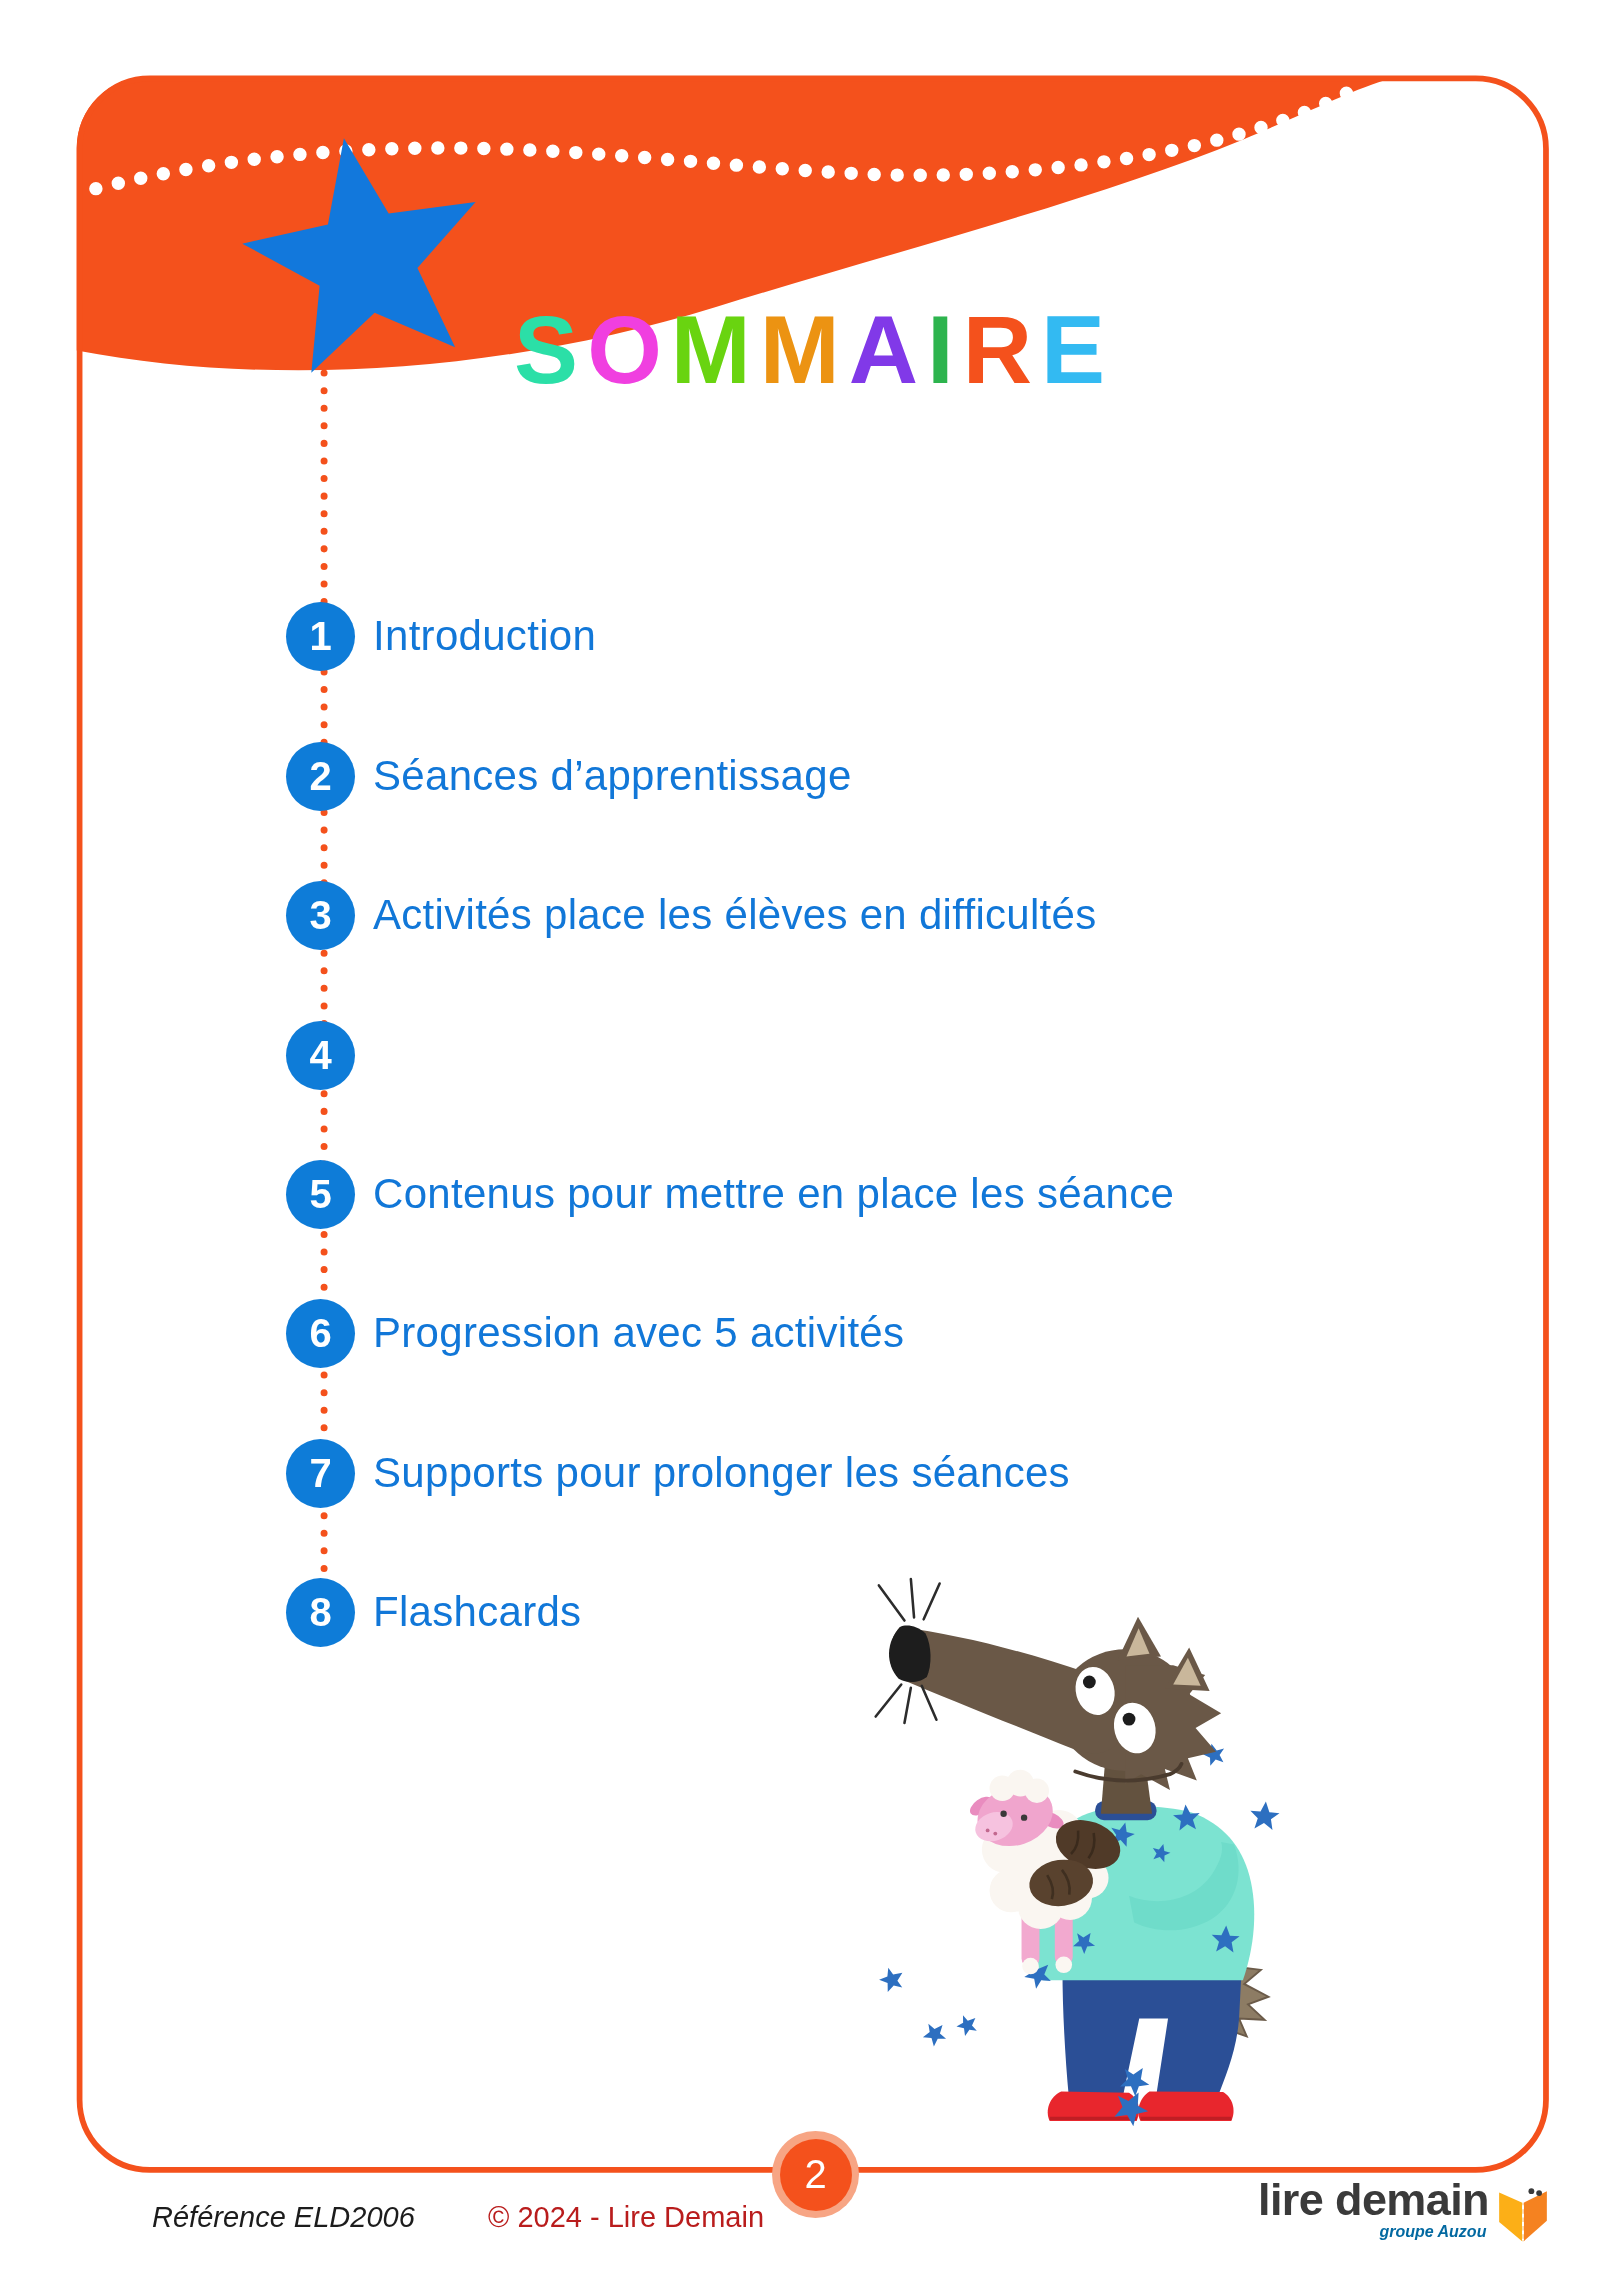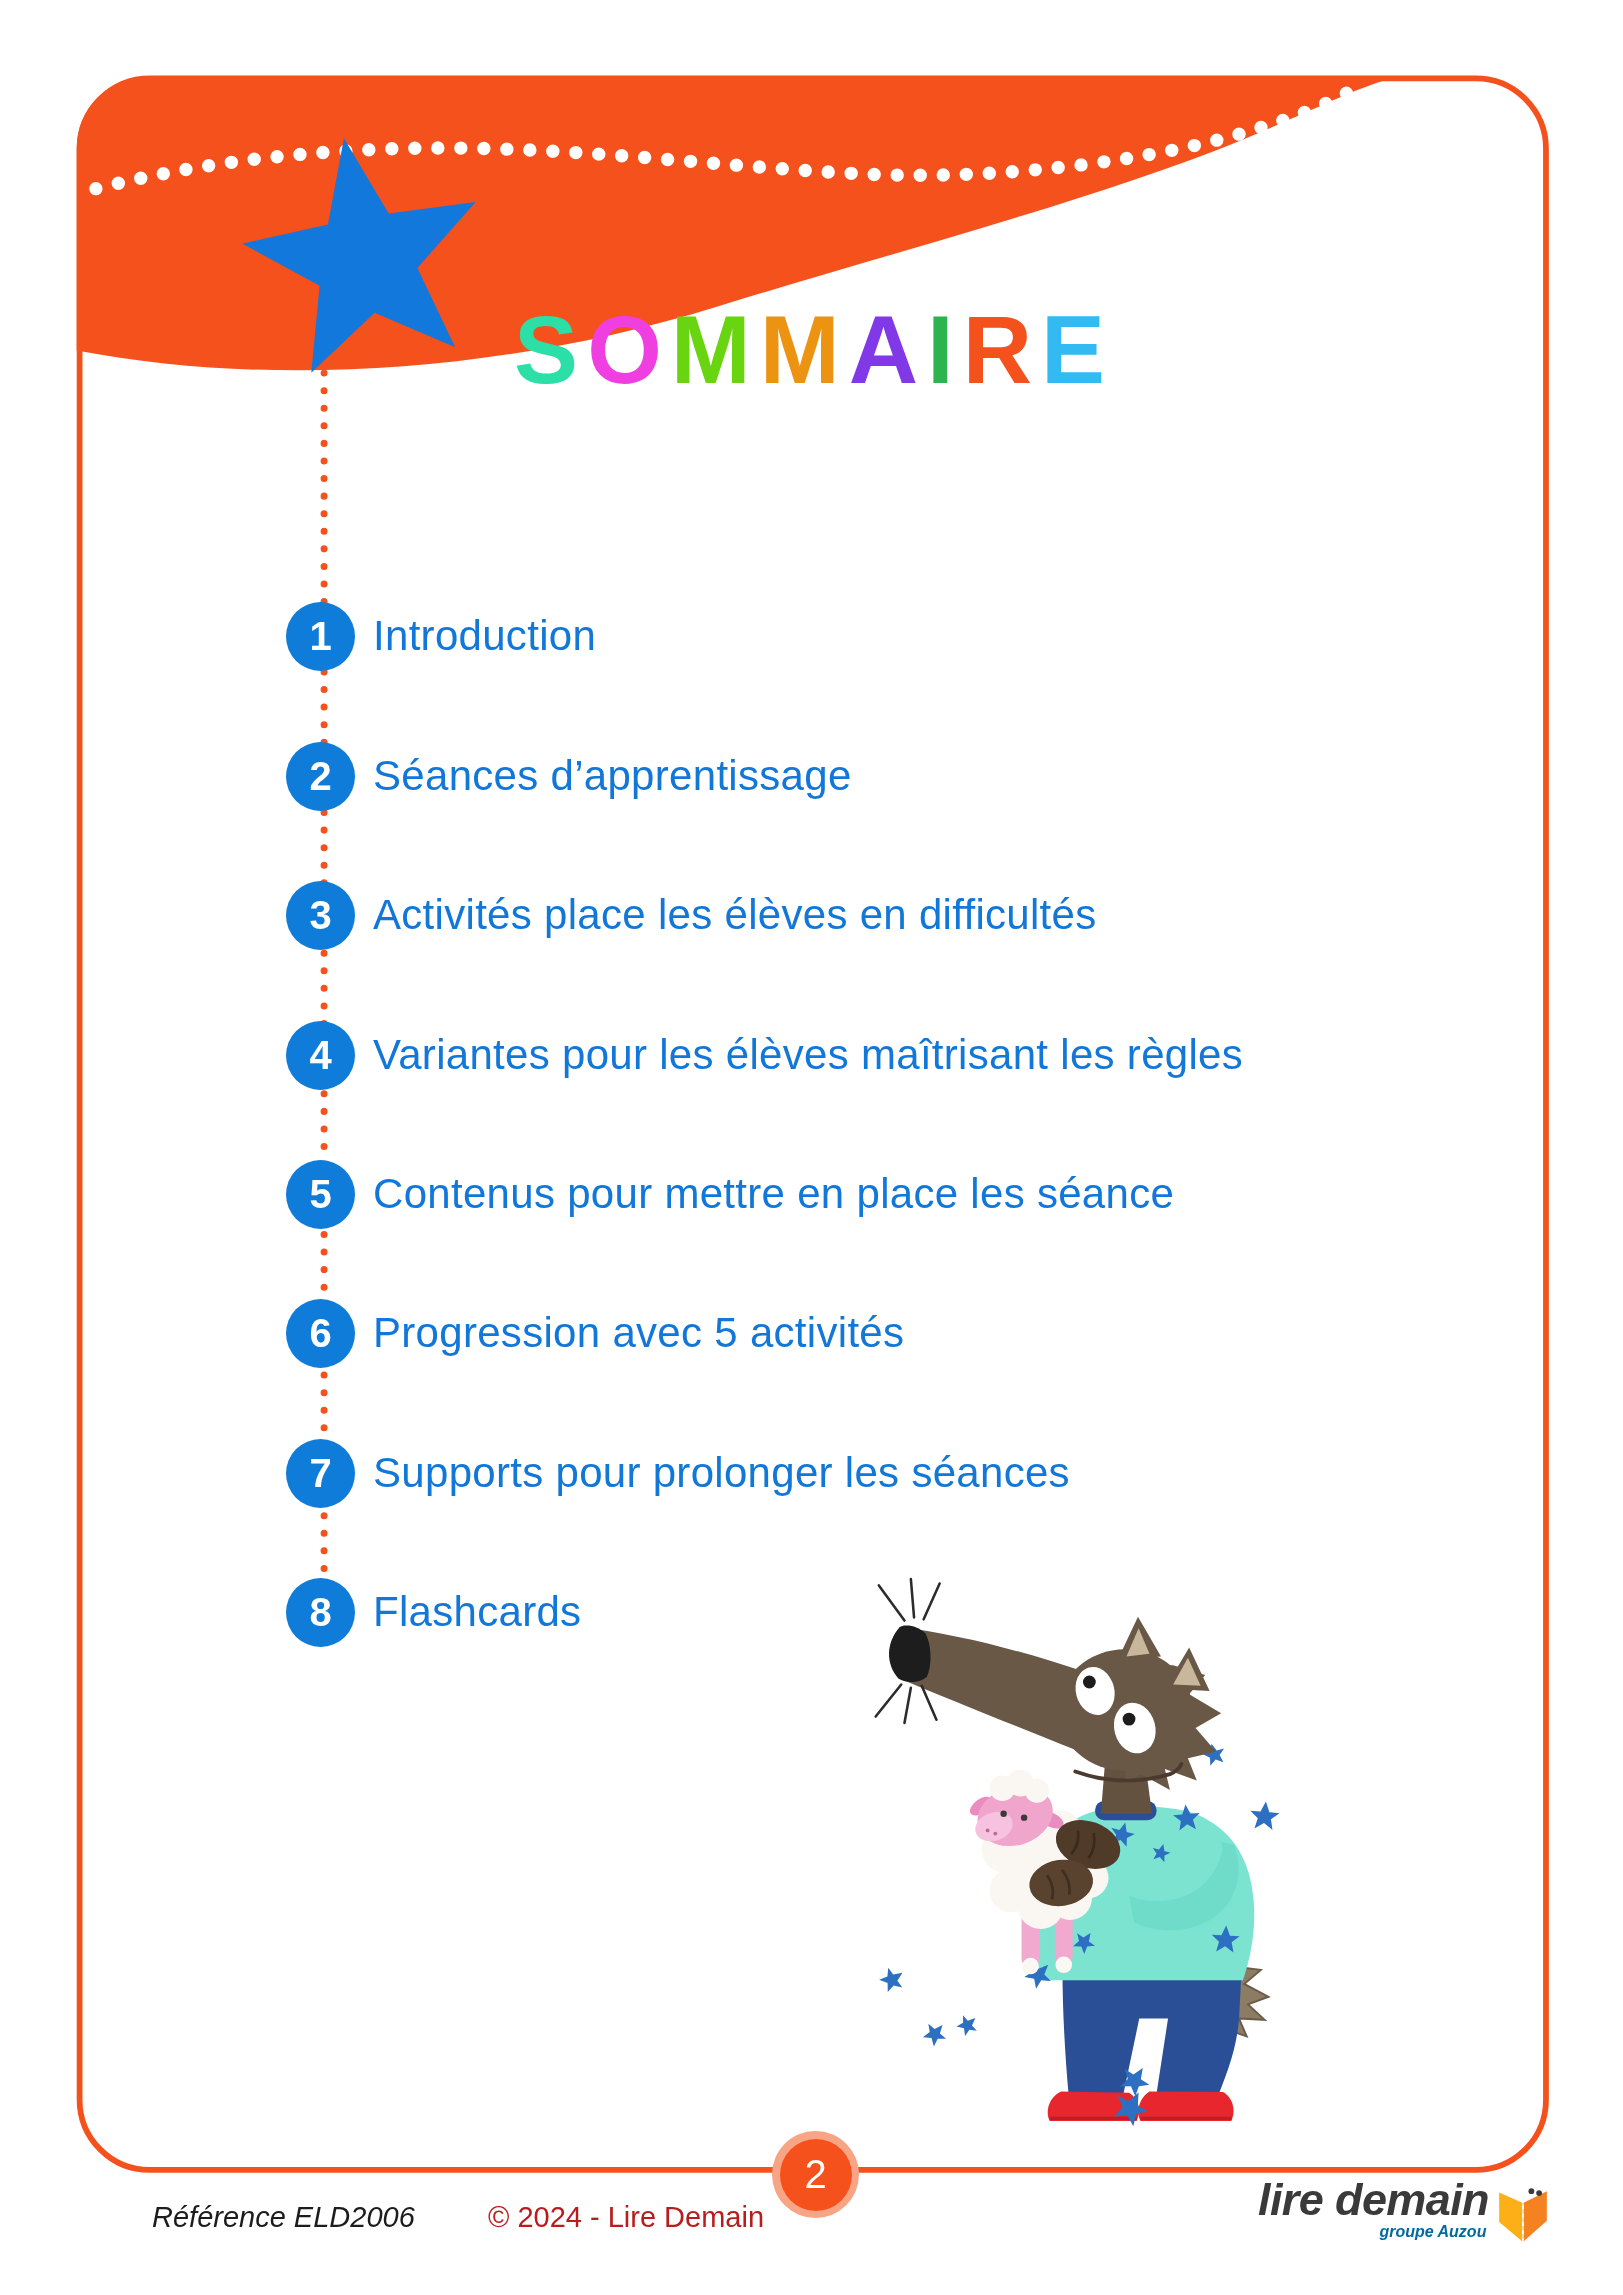--- a/index.html
+++ b/index.html
@@ -39,21 +39,21 @@
     position:absolute;left:772px;top:2131px;width:87px;height:87px;border-radius:50%;
     background:#F7A584;display:flex;align-items:center;justify-content:center;
   }
   .page-badge-inner{
     width:72px;height:72px;border-radius:50%;background:#F4511C;
     color:#fff;font-size:40px;display:flex;align-items:center;justify-content:center;
   }
   
   .logo{position:absolute;left:1258px;top:2177px;display:flex;align-items:flex-start;}
   .logo-textcol{display:flex;flex-direction:column;align-items:flex-end;}
-  .logo-text{font-size:45px;font-style:italic;font-weight:bold;color:#3A3A3A;line-height:1;letter-spacing:-0.6px;}
+  .logo-text{font-size:45px;font-weight:bold;color:#3A3A3A;line-height:1;letter-spacing:-0.6px;}
   .logo-sub{font-size:16px;font-style:italic;font-weight:bold;color:#0369a1;margin-top:1.3px;margin-right:2.6px;}
   .logo-book{margin-left:5.1px;margin-top:9px;}
   .wolf-svg{position:absolute;left:850px;top:1563px;}
 </style>
 </head>
 <body>
 
 <div class="page">
 
   <svg class="bg-svg" viewBox="0 0 2539 3590">
@@ -97,21 +97,20 @@
   <div class="toc-row" style="top:740px">
     <div class="toc-num">2</div>
     <div class="toc-label">Séances d’apprentissage</div>
   </div>
   <div class="toc-row" style="top:879px">
     <div class="toc-num">3</div>
     <div class="toc-label">Activités place les élèves en difficultés</div>
   </div>
   <div class="toc-row" style="top:1019px">
     <div class="toc-num">4</div>
-    <div class="toc-label">Variantes pour les élèves maîtrisant les règles</div>
   </div>
   <div class="toc-row" style="top:1158px">
     <div class="toc-num">5</div>
     <div class="toc-label">Contenus pour mettre en place les séance</div>
   </div>
   <div class="toc-row" style="top:1297px">
     <div class="toc-num">6</div>
     <div class="toc-label">Progression avec 5 activités</div>
   </div>
   <div class="toc-row" style="top:1437px">

